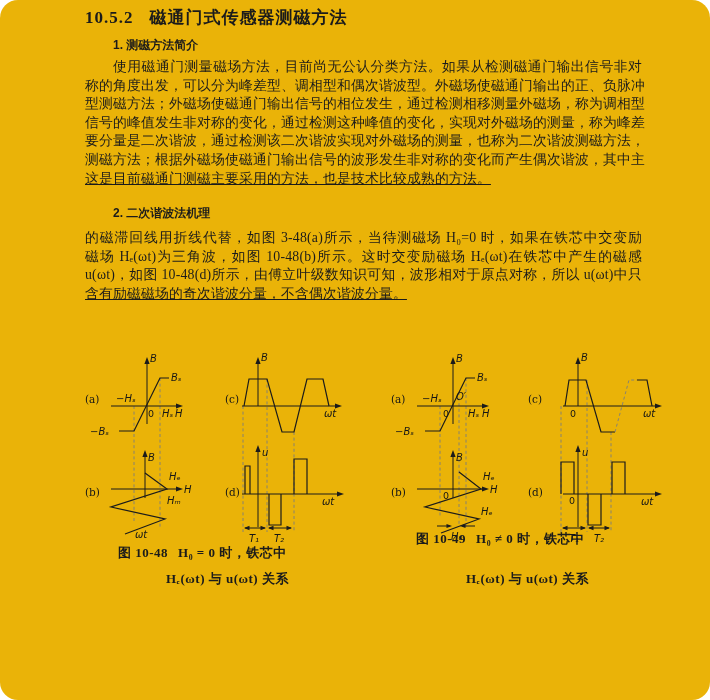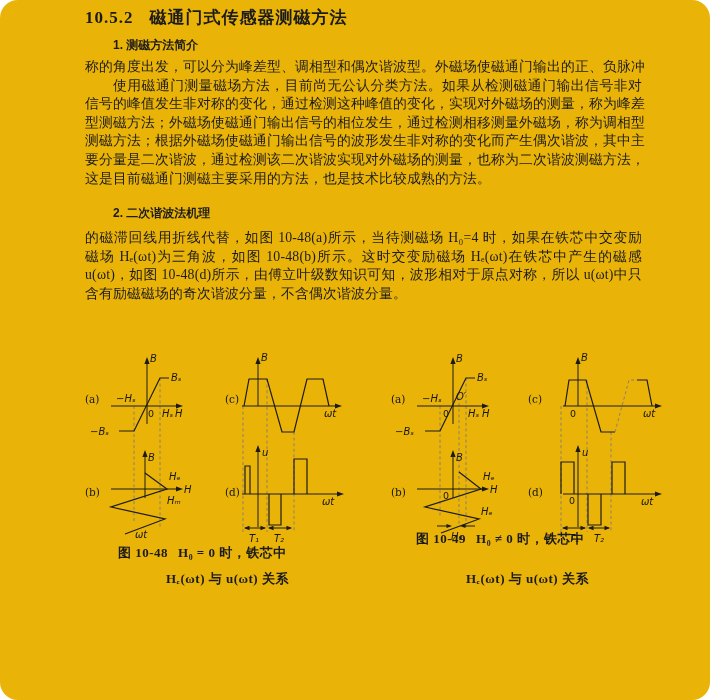--- a/index.html
+++ b/index.html
@@ -26,21 +26,21 @@
   .sub2{top:205px;}
   .para{position:absolute;left:85px;width:557px;}
   .p1{top:58px;}
   .p2{top:229px;}
   .bl{
     font-size:13.8px;line-height:18.6px;height:18.6px;
     text-align:justify;text-align-last:justify;
     white-space:nowrap;letter-spacing:0.2px;
   }
   .bl.first{text-indent:28px;}
-  .bl.nolast{text-align-last:left;}
+  .bl.nolast{text-align-last:left;text-decoration:underline;}
   .figsvg{position:absolute;top:346px;width:290px;height:205px;}
   #fig48{left:85px;}
   #fig49{left:373px;}
   svg .ax{stroke:#1b1b1b;stroke-width:1;fill:none;}
   svg .wv{stroke:#1b1b1b;stroke-width:1.2;fill:none;stroke-linejoin:miter;}
   svg .dsh{stroke:#7d7d7d;stroke-width:0.9;fill:none;stroke-dasharray:3 2.6;}
   svg .ah{fill:#1b1b1b;stroke:none;}
   svg text{fill:#161616;}
   .fi{font:italic 10px "DejaVu Sans",sans-serif;}
   .fn{font:9.5px "DejaVu Sans",sans-serif;}
@@ -61,33 +61,33 @@
 
 <div class="page">
 
   <h1 class="sec-head">
     <span class="num">10.5.2</span><span>磁通门式传感器测磁方法</span>
   </h1>
 
   <h2 class="sub-head sub1">1. 测磁方法简介</h2>
 
   <div class="para p1">
+    <div class="bl first">使用磁通门测量磁场方法，目前尚无公认分类方法。如果从检测磁通门输出信号非对</div>
     <div class="bl">称的角度出发，可以分为峰差型、调相型和偶次谐波型。外磁场使磁通门输出的正、负脉冲</div>
-    <div class="bl first">使用磁通门测量磁场方法，目前尚无公认分类方法。如果从检测磁通门输出信号非对</div>
+    <div class="bl">型测磁方法；外磁场使磁通门输出信号的相位发生，通过检测相移测量外磁场，称为调相型</div>
     <div class="bl">信号的峰值发生非对称的变化，通过检测这种峰值的变化，实现对外磁场的测量，称为峰差</div>
-    <div class="bl">型测磁方法；外磁场使磁通门输出信号的相位发生，通过检测相移测量外磁场，称为调相型</div>
+    <div class="bl">要分量是二次谐波，通过检测该二次谐波实现对外磁场的测量，也称为二次谐波测磁方法，</div>
     <div class="bl">测磁方法；根据外磁场使磁通门输出信号的波形发生非对称的变化而产生偶次谐波，其中主</div>
-    <div class="bl">要分量是二次谐波，通过检测该二次谐波实现对外磁场的测量，也称为二次谐波测磁方法，</div>
     <div class="bl nolast">这是目前磁通门测磁主要采用的方法，也是技术比较成熟的方法。</div>
   </div>
 
   <h2 class="sub-head sub2">2. 二次谐波法机理</h2>
 
   <div class="para p2">
-    <div class="bl">的磁滞回线用折线代替，如图 10-48(a)所示，当待测磁场 H₀=4 时，如果在铁芯中交变励</div>
+    <div class="bl">的磁滞回线用折线代替，如图 3-48(a)所示，当待测磁场 H₀=0 时，如果在铁芯中交变励</div>
     <div class="bl">磁场 Hₑ(ωt)为三角波，如图 10-48(b)所示。这时交变励磁场 Hₑ(ωt)在铁芯中产生的磁感</div>
     <div class="bl">u(ωt)，如图 10-48(d)所示，由傅立叶级数知识可知，波形相对于原点对称，所以 u(ωt)中只</div>
     <div class="bl nolast">含有励磁磁场的奇次谐波分量，不含偶次谐波分量。</div>
   </div>
 
   <svg id="fig48" class="figsvg" viewBox="0 0 290 205">
 
     <g>
       <line class="dsh" x1="49" y1="60" x2="49" y2="175"></line>
       <line class="dsh" x1="75" y1="32" x2="75" y2="183"></line>

